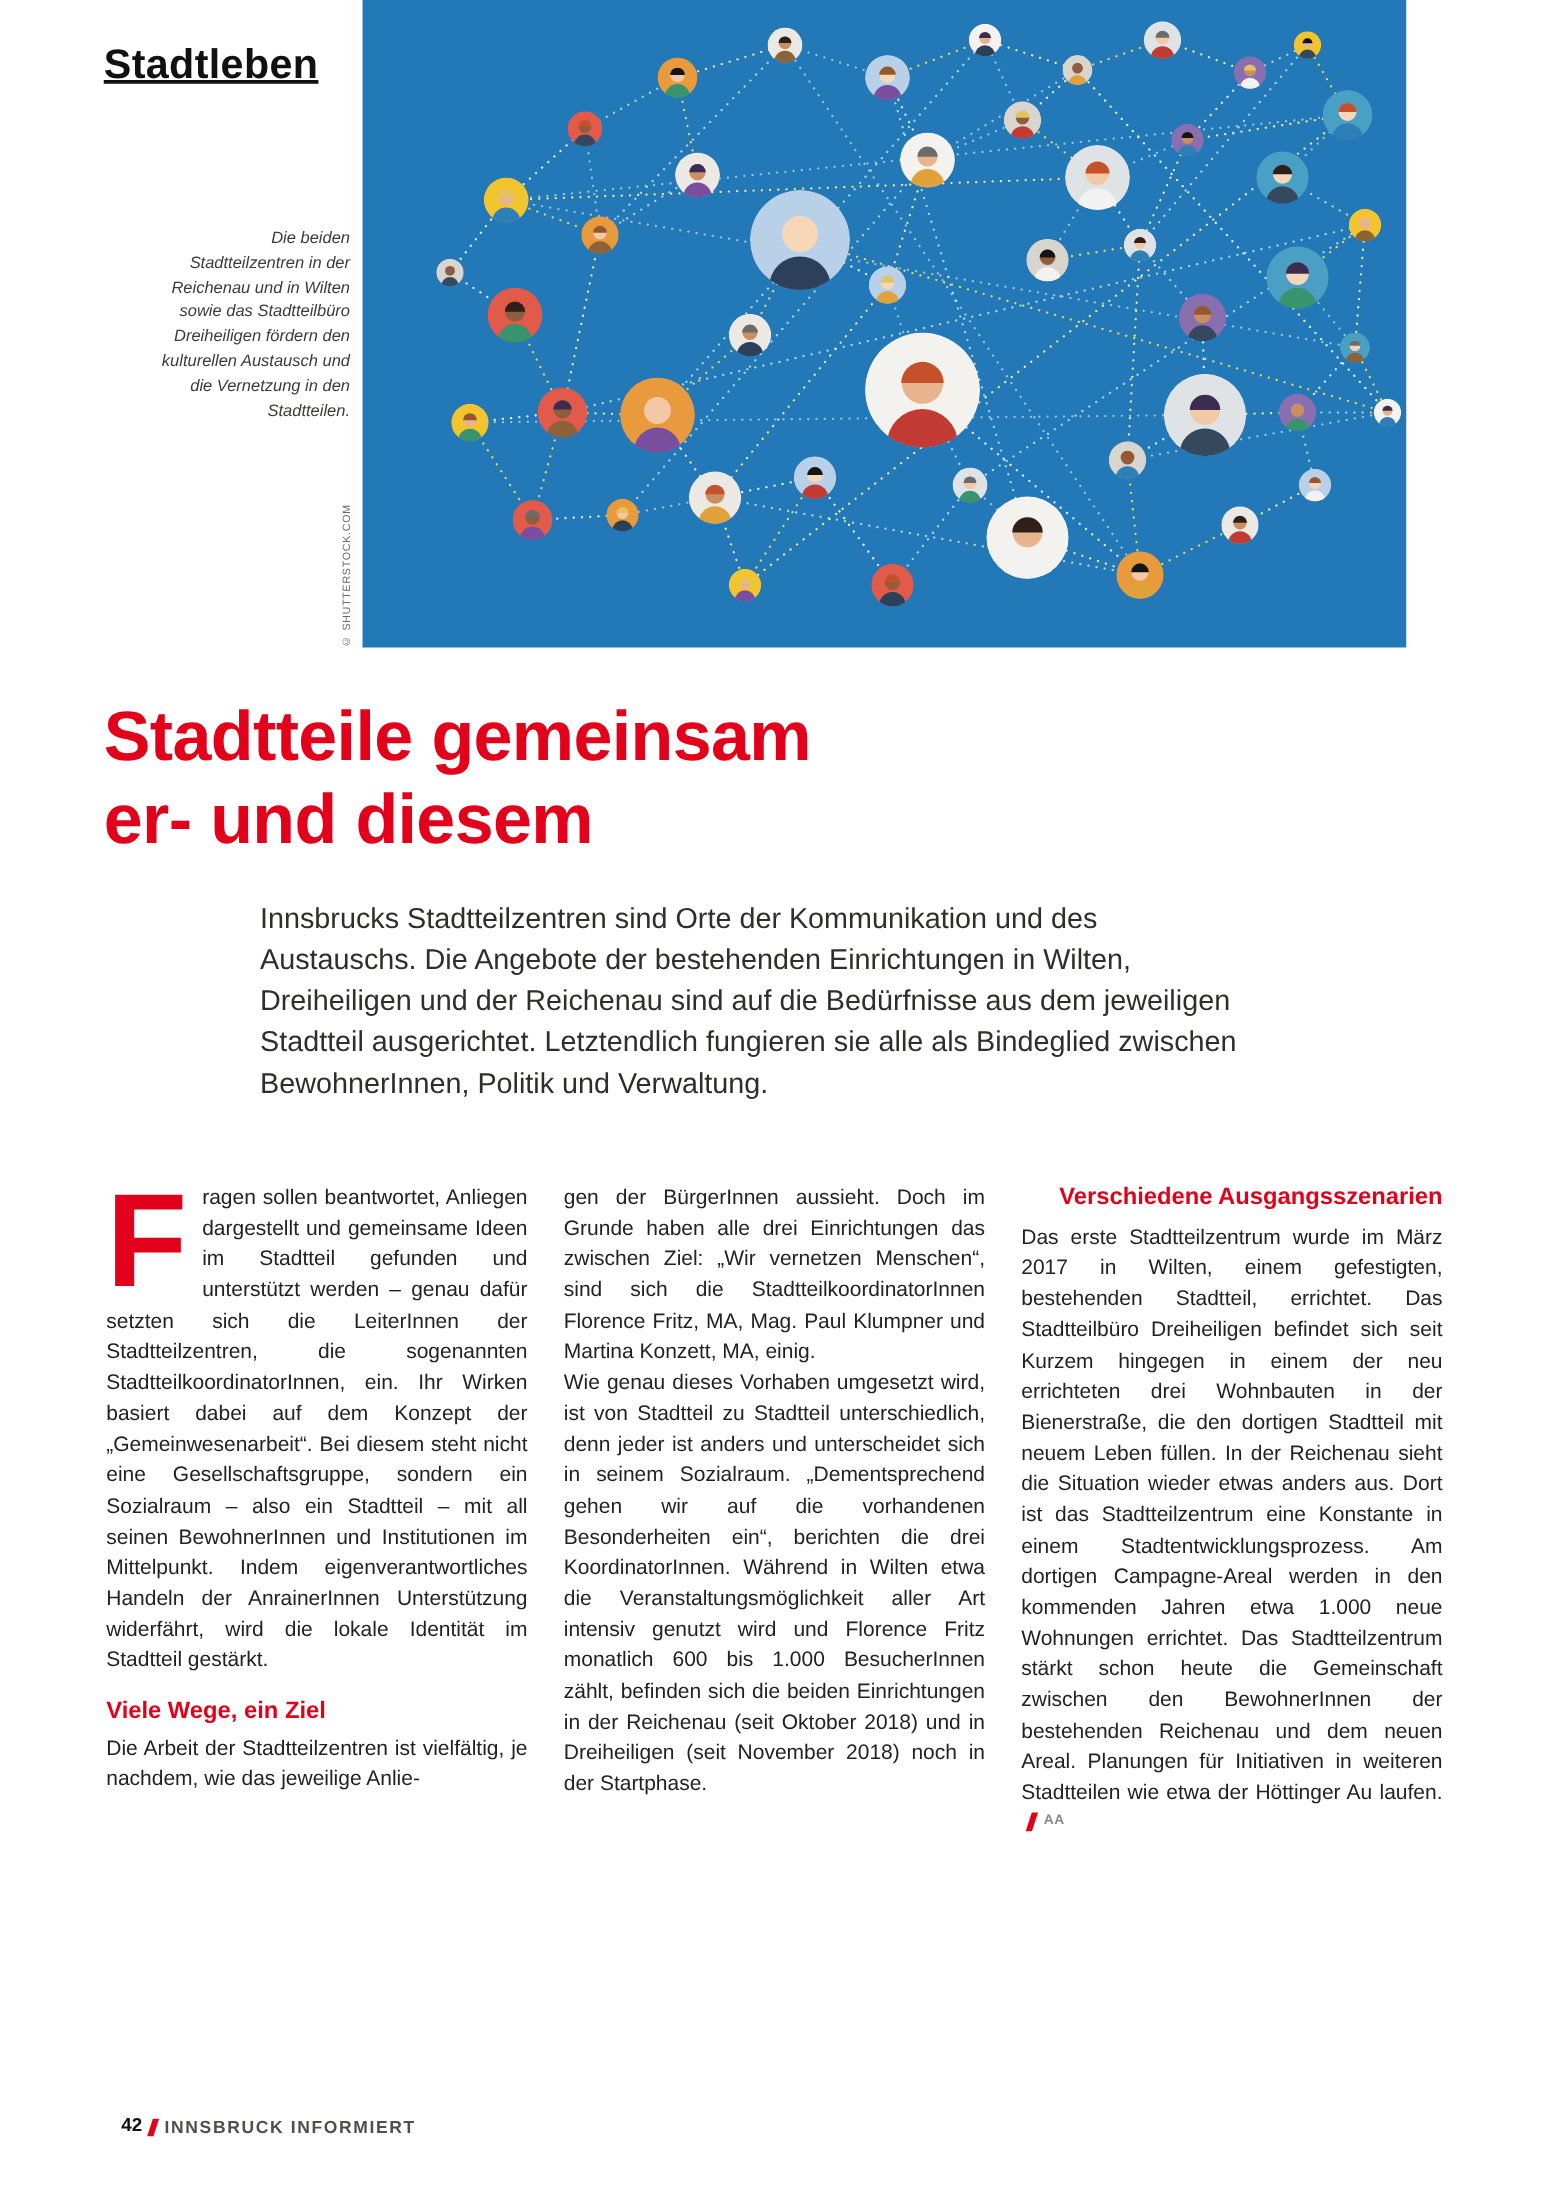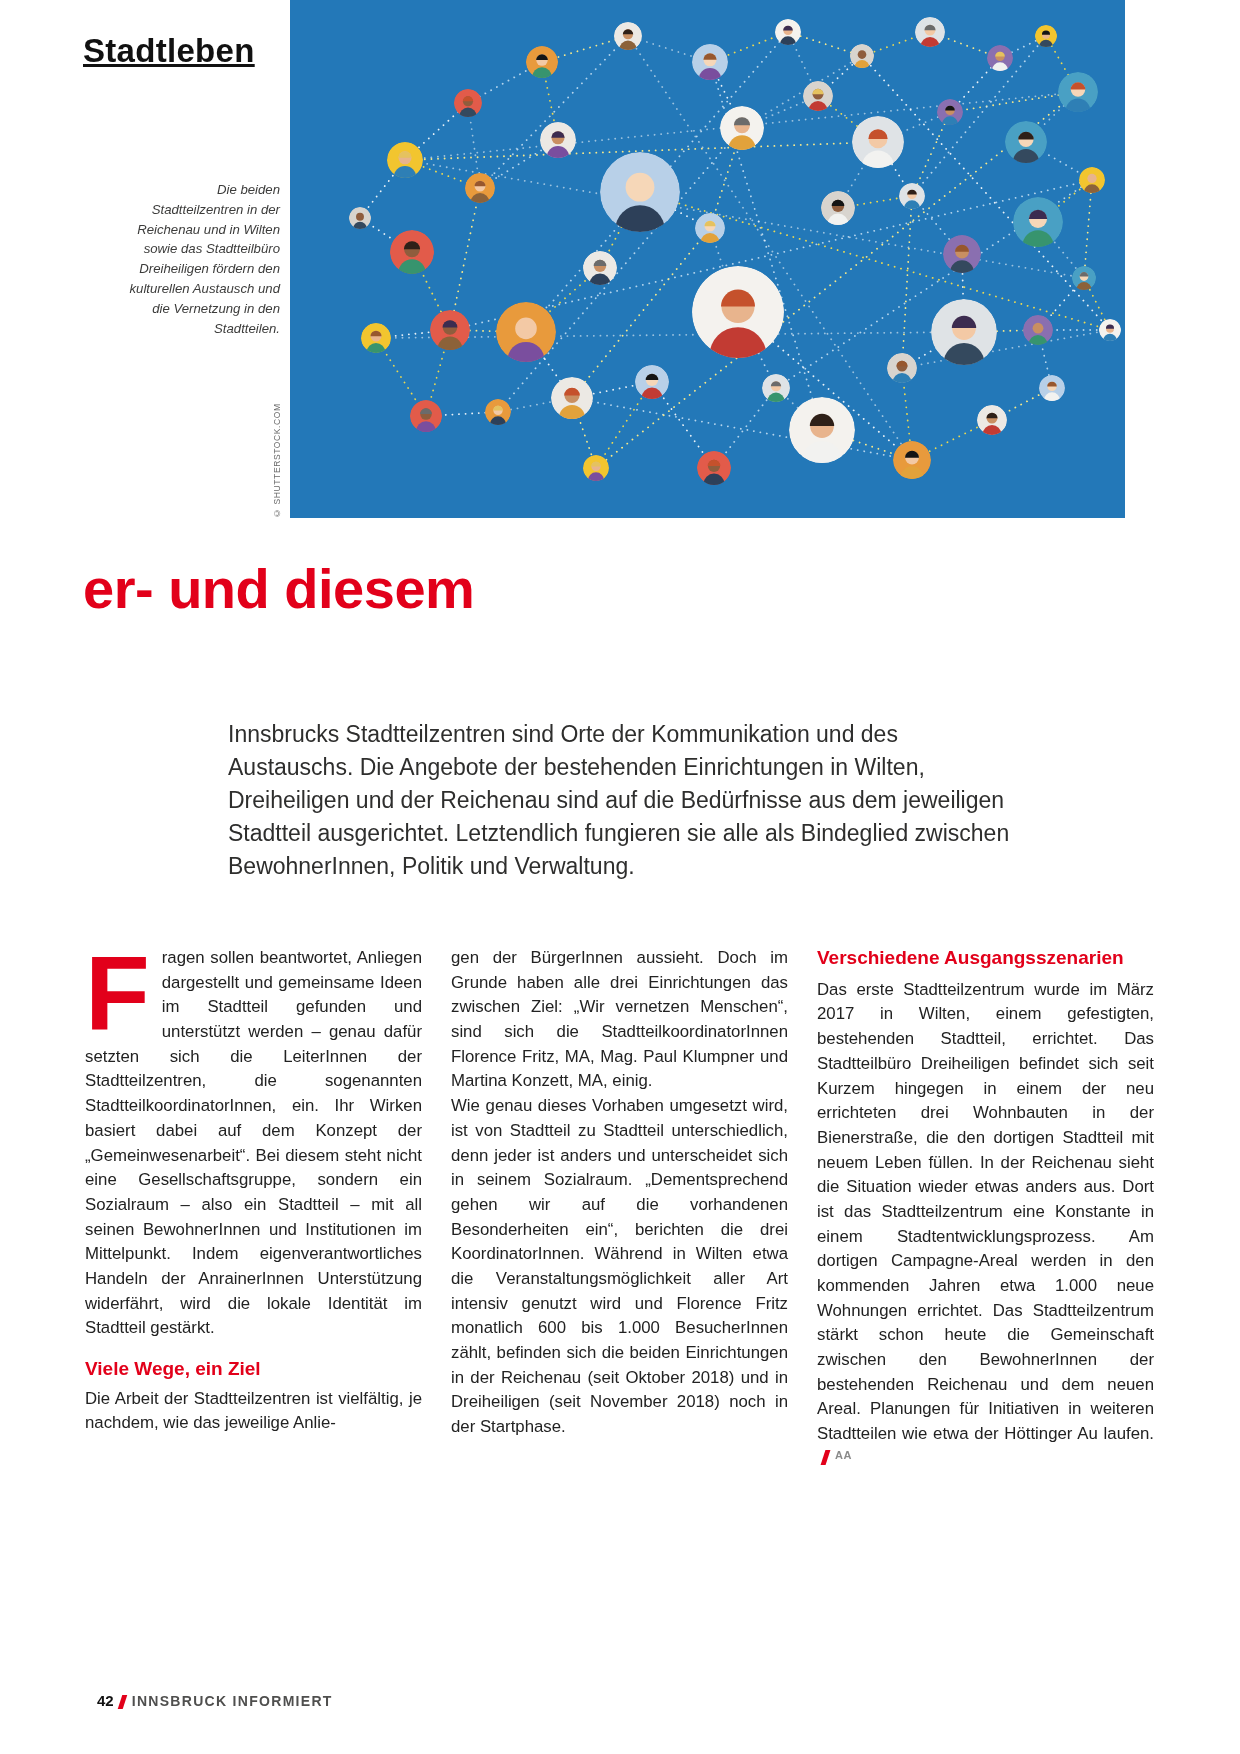--- a/index.html
+++ b/index.html
@@ -31,41 +31,41 @@
     writing-mode:vertical-rl;transform:rotate(180deg);
     font-size:8.5px;letter-spacing:.6px;color:#6a6a6a;white-space:nowrap;
   }
   .headline{
     position:absolute;left:83px;top:556px;width:980px;
     font-size:56px;font-weight:bold;line-height:1.17;letter-spacing:-.5px;
     color:var(--red);
   }
   .headline span{display:block;}
   .lead{
-    position:absolute;left:228px;top:718px;width:800px;
+    position:absolute;left:208px;top:718px;width:800px;
     font-size:23px;line-height:1.43;color:#2e2e2d;
   }
   .columns{
     position:absolute;left:85px;top:946px;width:1070px;
     display:flex;gap:29px;
   }
   .col{
     width:337px;font-size:16.8px;line-height:1.47;text-align:justify;
     color:#222;hyphens:auto;-webkit-hyphens:auto;
   }
   .col p{margin:0;}
   .dropcap{
     float:left;font-size:106px;line-height:.82;font-weight:bold;
     color:var(--red);margin:4px 12px 0 0;
   }
   .subhead{
     color:var(--red);font-weight:bold;font-size:19px;line-height:1.25;
     margin:16px 0 6px 0;text-align:left;
   }
-  .col3 .subhead{margin-top:0;margin-bottom:8px;}
+  .col3 .subhead{margin-top:0;margin-bottom:8px;text-align:right;}
   .redslash{
     display:inline-block;width:5px;height:14px;background:var(--red);
     transform:skewX(-18deg);margin:0 7px 0 6px;vertical-align:-1px;
   }
   .endmark .redslash{height:15px;}
   .author-initials{
     font-size:11px;color:#8a8a8a;font-weight:bold;letter-spacing:.5px;
     position:relative;top:-5px;
   }
   .footer{
@@ -600,20 +600,21 @@
         <path d="M 480.82 386.32 a 5.18 5.18 0 0 1 10.36 0 z" fill="#6b6b6b"></path>
       </g>
     </svg>
 </div>
 
 <div class="hero-caption">Die beiden Stadtteilzentren in der Reichenau und in Wilten sowie das Stadtteilbüro Dreiheiligen fördern den kulturellen Austausch und die Vernetzung in den Stadtteilen.</div>
 
 <div class="photo-credit">© SHUTTERSTOCK.COM</div>
 
 <h1 class="headline">
+  <span>Stadtteile gemeinsam</span>
   <span>er- und diesem</span>
 </h1>
 
 <div class="lead">Innsbrucks Stadtteilzentren sind Orte der Kommunikation und des Austauschs. Die Angebote der bestehenden Einrichtungen in Wilten, Dreiheiligen und der Reichenau sind auf die Bedürfnisse aus dem jeweiligen Stadtteil ausgerichtet. Letztendlich fungieren sie alle als Bindeglied zwischen BewohnerInnen, Politik und Verwaltung.</div>
 
 <div class="columns">
   <div class="col col1">
     <p><span class="dropcap">F</span><span>ragen sollen beantwortet, Anliegen dargestellt und gemeinsame Ideen im Stadtteil gefunden und unterstützt werden – genau dafür setzten sich die LeiterInnen der Stadtteilzentren, die sogenannten StadtteilkoordinatorInnen, ein. Ihr Wirken basiert dabei auf dem Konzept der „Gemeinwesenarbeit“. Bei diesem steht nicht eine Gesellschaftsgruppe, sondern ein Sozialraum – also ein Stadtteil – mit all seinen BewohnerInnen und Institutionen im Mittelpunkt. Indem eigenverantwortliches Handeln der AnrainerInnen Unterstützung widerfährt, wird die lokale Identität im Stadtteil gestärkt.</span></p>
     <h3 class="subhead">Viele Wege, ein Ziel</h3>
     <p>Die Arbeit der Stadtteilzentren ist vielfältig, je nachdem, wie das jeweilige Anlie-</p>

